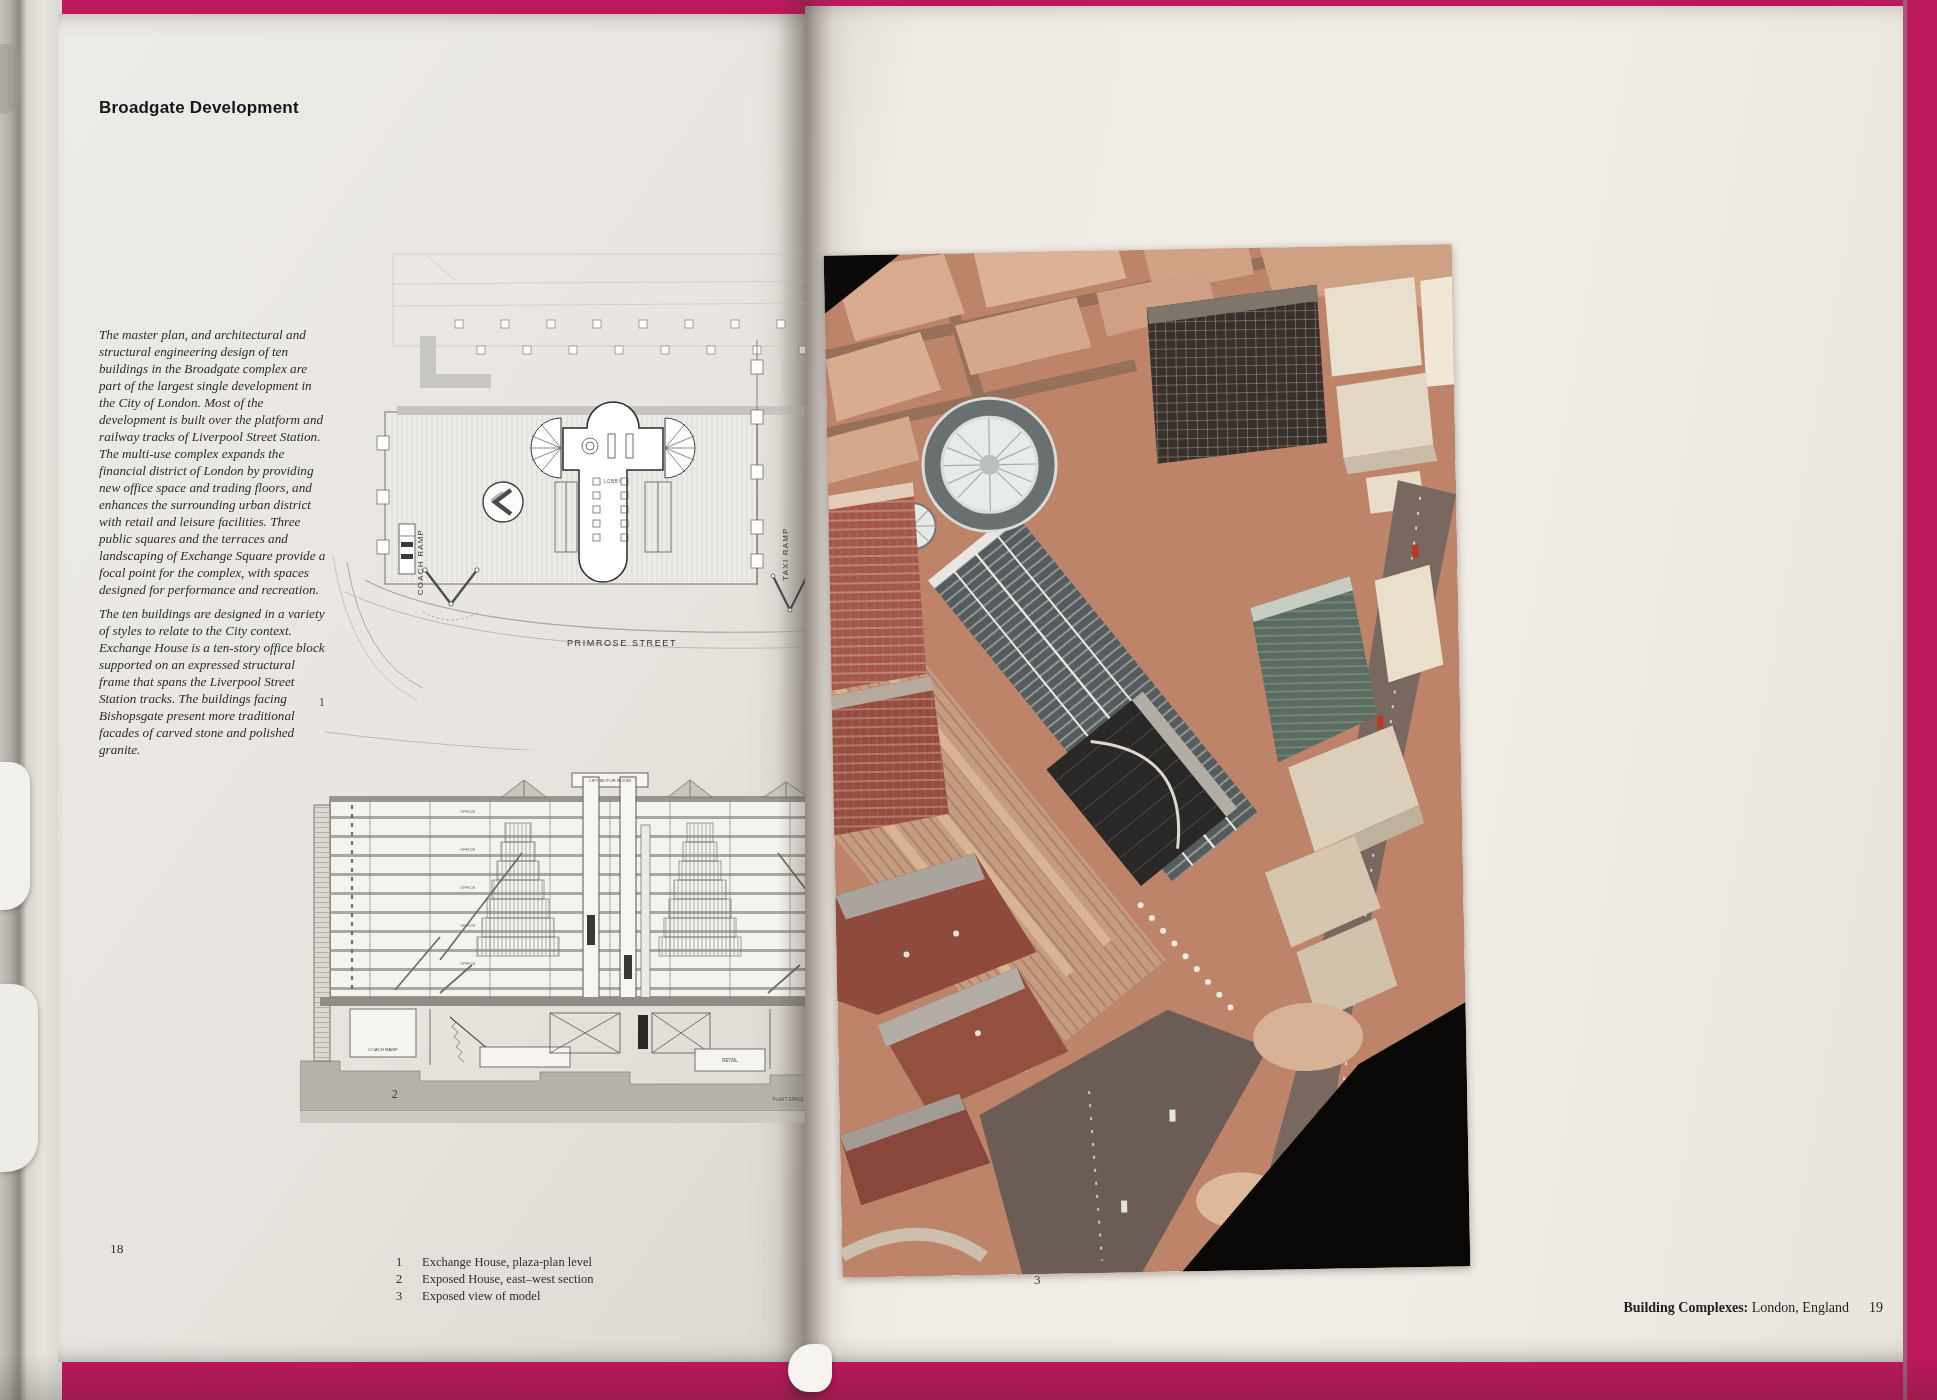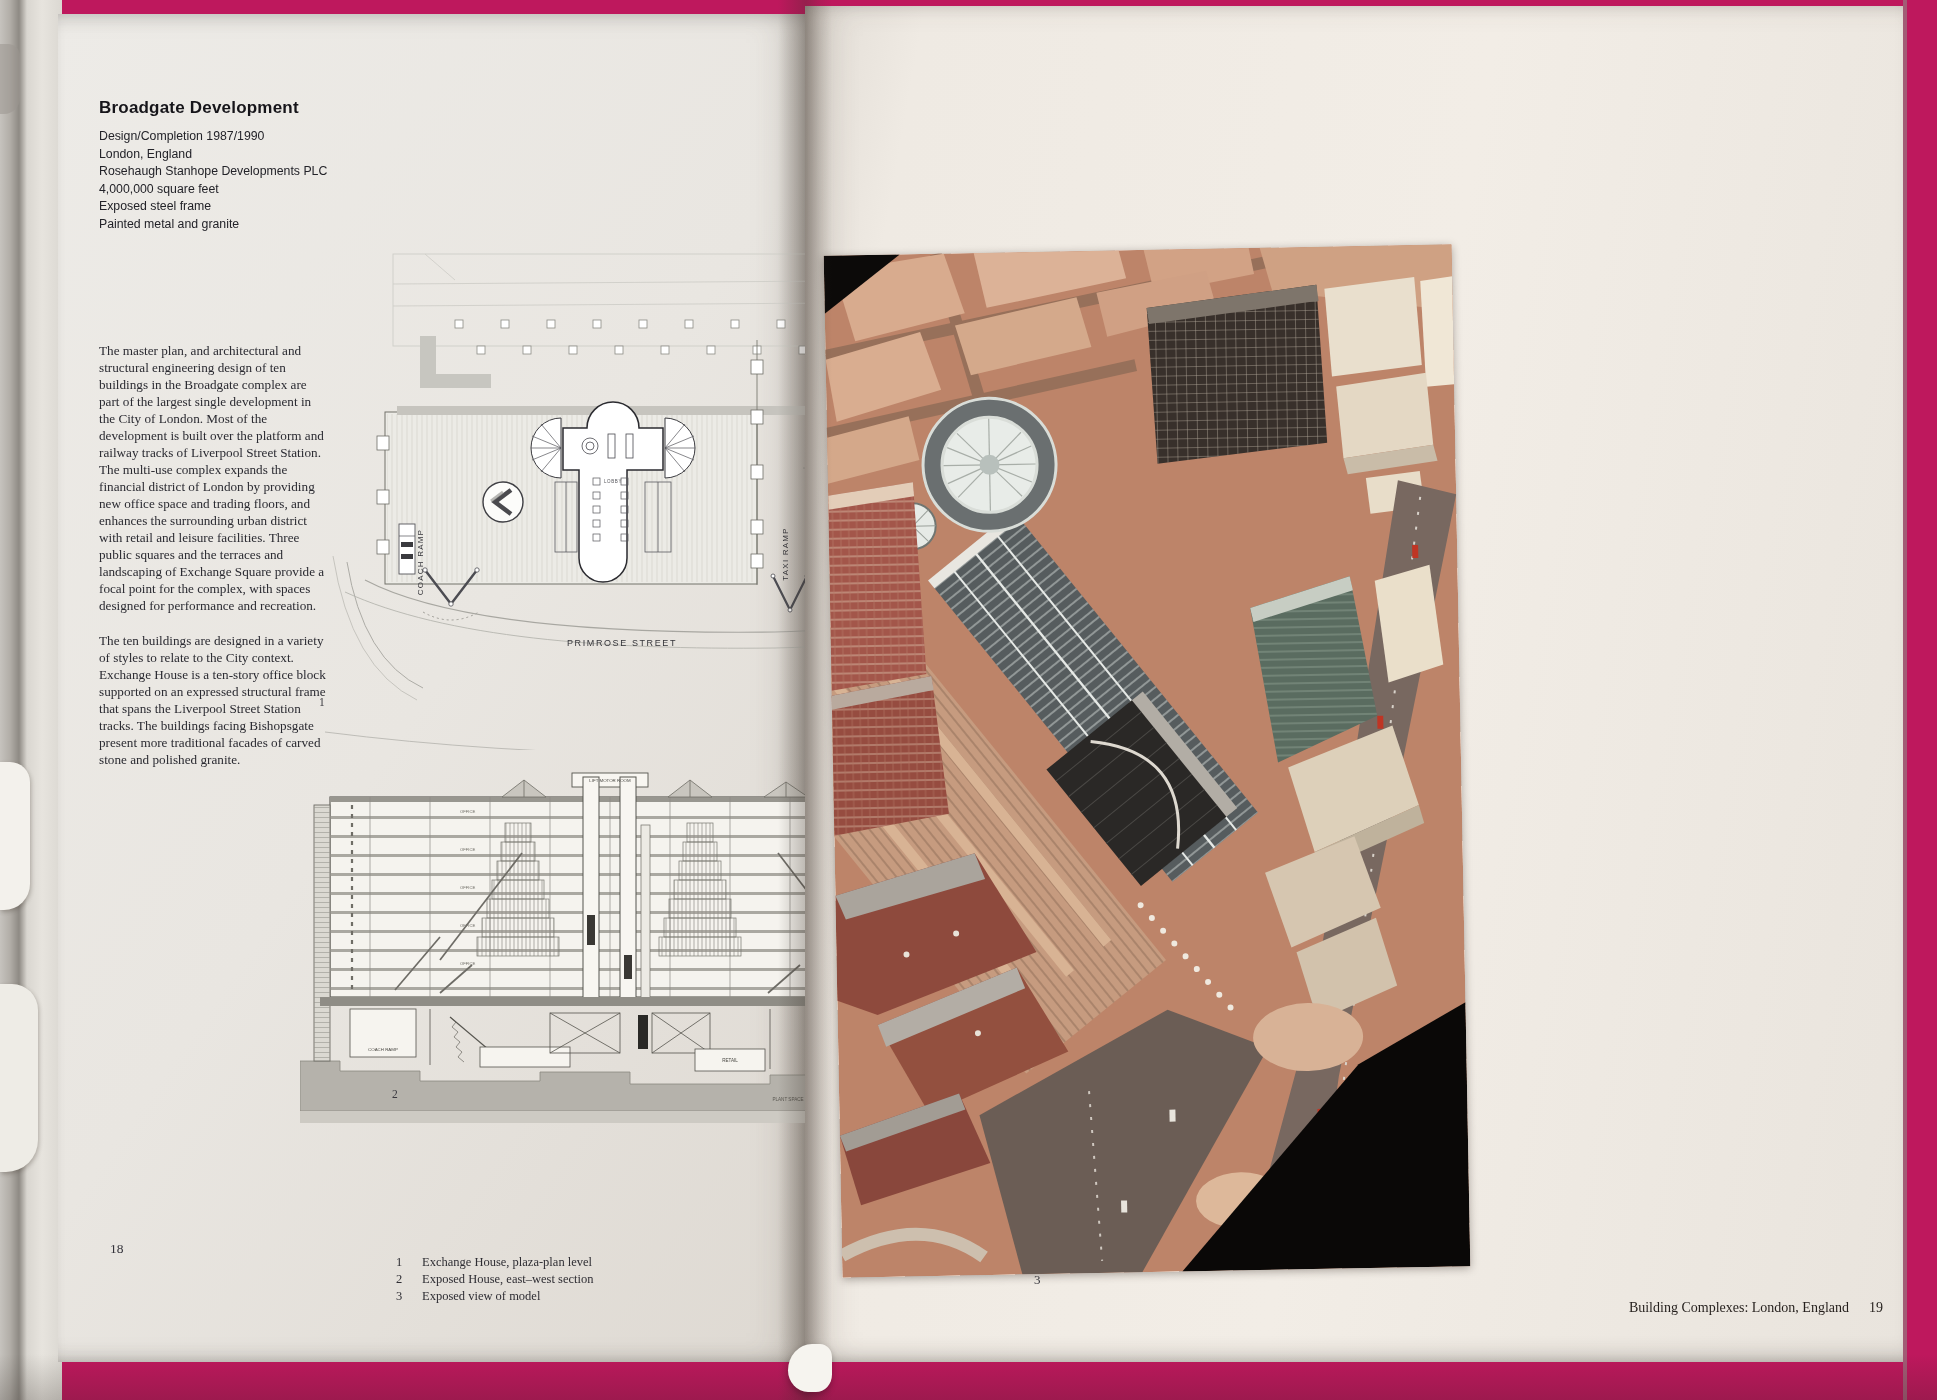--- a/index.html
+++ b/index.html
@@ -27,63 +27,55 @@
          background:linear-gradient(90deg,rgba(58,48,40,0) 0%,rgba(58,48,40,.30) 52%,rgba(58,48,40,.10) 78%,rgba(58,48,40,0) 100%);}
   .curl{position:absolute;left:788px;top:1344px;width:44px;height:48px;background:#f6f4ef;border-radius:60% 30% 40% 50%;z-index:6;box-shadow:0 3px 6px rgba(0,0,0,.25);}
   .edge-right{position:absolute;left:1903px;top:0;width:4px;height:1400px;background:#8f8b85;opacity:.6;}
 
   
   .lp-title{position:absolute;left:41px;top:84px;font-family:"Liberation Sans",sans-serif;
          font-weight:bold;font-size:17px;letter-spacing:.2px;color:#16151a;}
   .lp-specs{position:absolute;left:41px;top:114px;font-family:"Liberation Sans",sans-serif;
          font-size:12.3px;line-height:17.6px;color:#232329;}
   .lp-body{position:absolute;left:41px;top:310px;width:228px;font-size:13.2px;line-height:17px;color:#2a2a31;}
-  .lp-body p{margin:18px 0 7px 0;}
+  .lp-body p{margin:2px 0 7px 0;font-style:italic;}
   .lp-captions{position:absolute;left:338px;top:1240px;font-size:12.5px;line-height:16.8px;color:#2e2d33;}
   .lp-captions .row{display:flex;}
   .lp-captions .num{width:13px;margin-right:13px;}
   .lp-pagenum{position:absolute;left:52px;top:1227px;font-size:13.5px;color:#33323a;}
 
   .fig-plan{position:absolute;left:247px;top:226px;width:710px;height:510px;}
   .fig-section{position:absolute;left:242px;top:751px;width:700px;height:365px;}
 
   
   .photo{position:absolute;left:28px;top:244px;width:628px;height:1022px;transform:rotate(-1.05deg);
          box-shadow:0 2px 8px rgba(40,30,24,.35);}
   .rp-fignum{position:absolute;left:229px;top:1266px;font-size:13px;color:#35343a;}
   .rp-footer{position:absolute;left:500px;right:20px;top:1294px;text-align:right;font-size:14px;color:#241f1c;}
-  .rp-footer .b{font-weight:normal;}
+  .rp-footer .b{font-weight:bold;}
   .rp-footer .pn{margin-left:20px;margin-top:28px;}
 
   svg text{font-family:"Liberation Sans",sans-serif;}
   svg .serifnum{font-family:"Liberation Serif",serif;}
 </style>
 </head>
 <body>
 
 <div class="stage">
 
   <div class="edge-stack"></div>
   <div class="smudge"></div>
   <div class="patch p1"></div>
   <div class="patch p2"></div>
   <div class="edge-right"></div>
 
   <div class="page-left">
 
     <div class="lp-title">Broadgate Development</div>
 
-    <div class="lp-specs">
-      <div>Design/Completion 1987/1990</div>
-      <div>London, England</div>
-      <div>Rosehaugh Stanhope Developments PLC</div>
-      <div>4,000,000 square feet</div>
-      <div>Exposed steel frame</div>
-      <div>Painted metal and granite</div>
-    </div>
 
     <div class="lp-body">
       <p>The master plan, and architectural and structural engineering design of ten buildings in the Broadgate complex are part of the largest single development in the City of London. Most of the development is built over the platform and railway tracks of Liverpool Street Station. The multi-use complex expands the financial district of London by providing new office space and trading floors, and enhances the surrounding urban district with retail and leisure facilities. Three public squares and the terraces and landscaping of Exchange Square provide a focal point for the complex, with spaces designed for performance and recreation.</p>
       <p>The ten buildings are designed in a variety of styles to relate to the City context. Exchange House is a ten-story office block supported on an expressed structural frame that spans the Liverpool Street Station tracks. The buildings facing Bishopsgate present more traditional facades of carved stone and polished granite.</p>
     </div>
 
     <svg class="fig-plan" viewBox="0 0 710 510">
       <defs>
         <pattern id="pTracks" width="5" height="8" patternUnits="userSpaceOnUse">
           <line x1="2" y1="0" x2="2" y2="8" stroke="#dbd9d2" stroke-width="1"></line>

